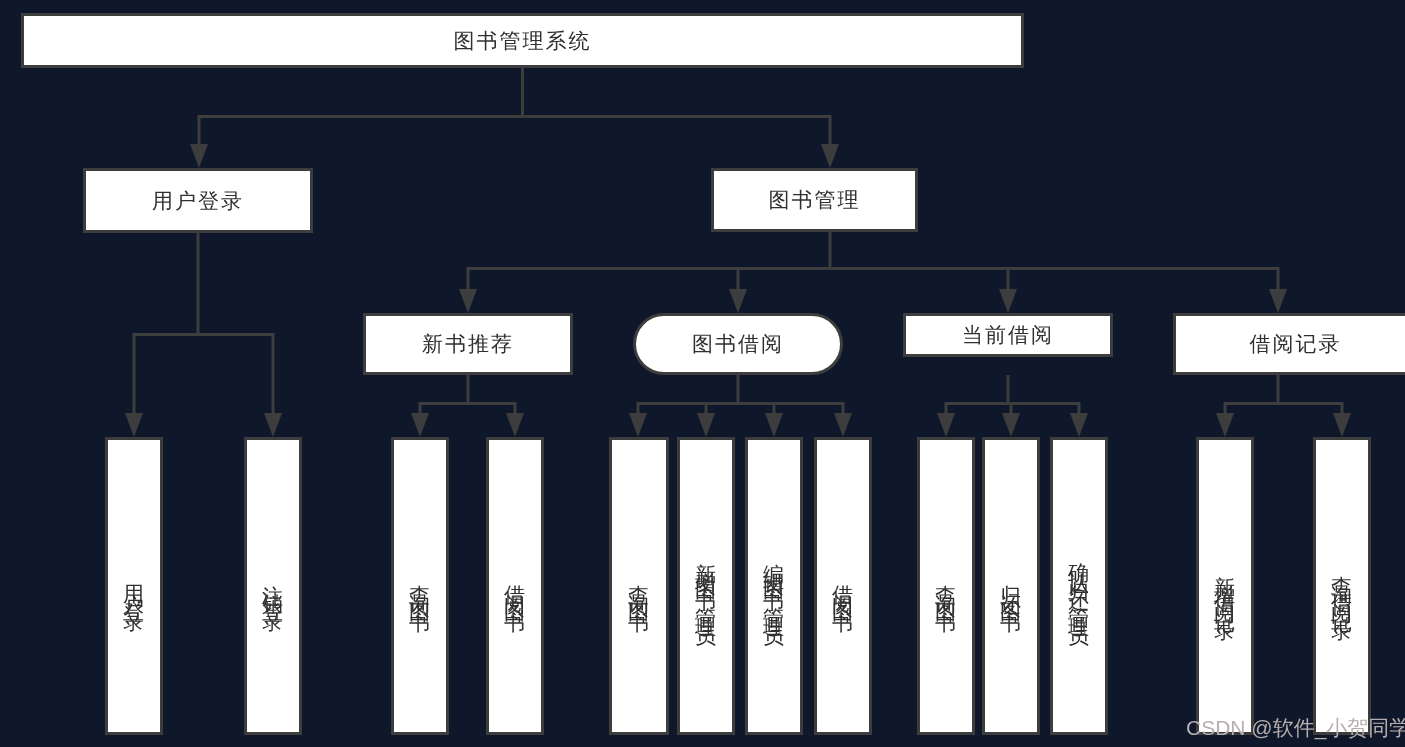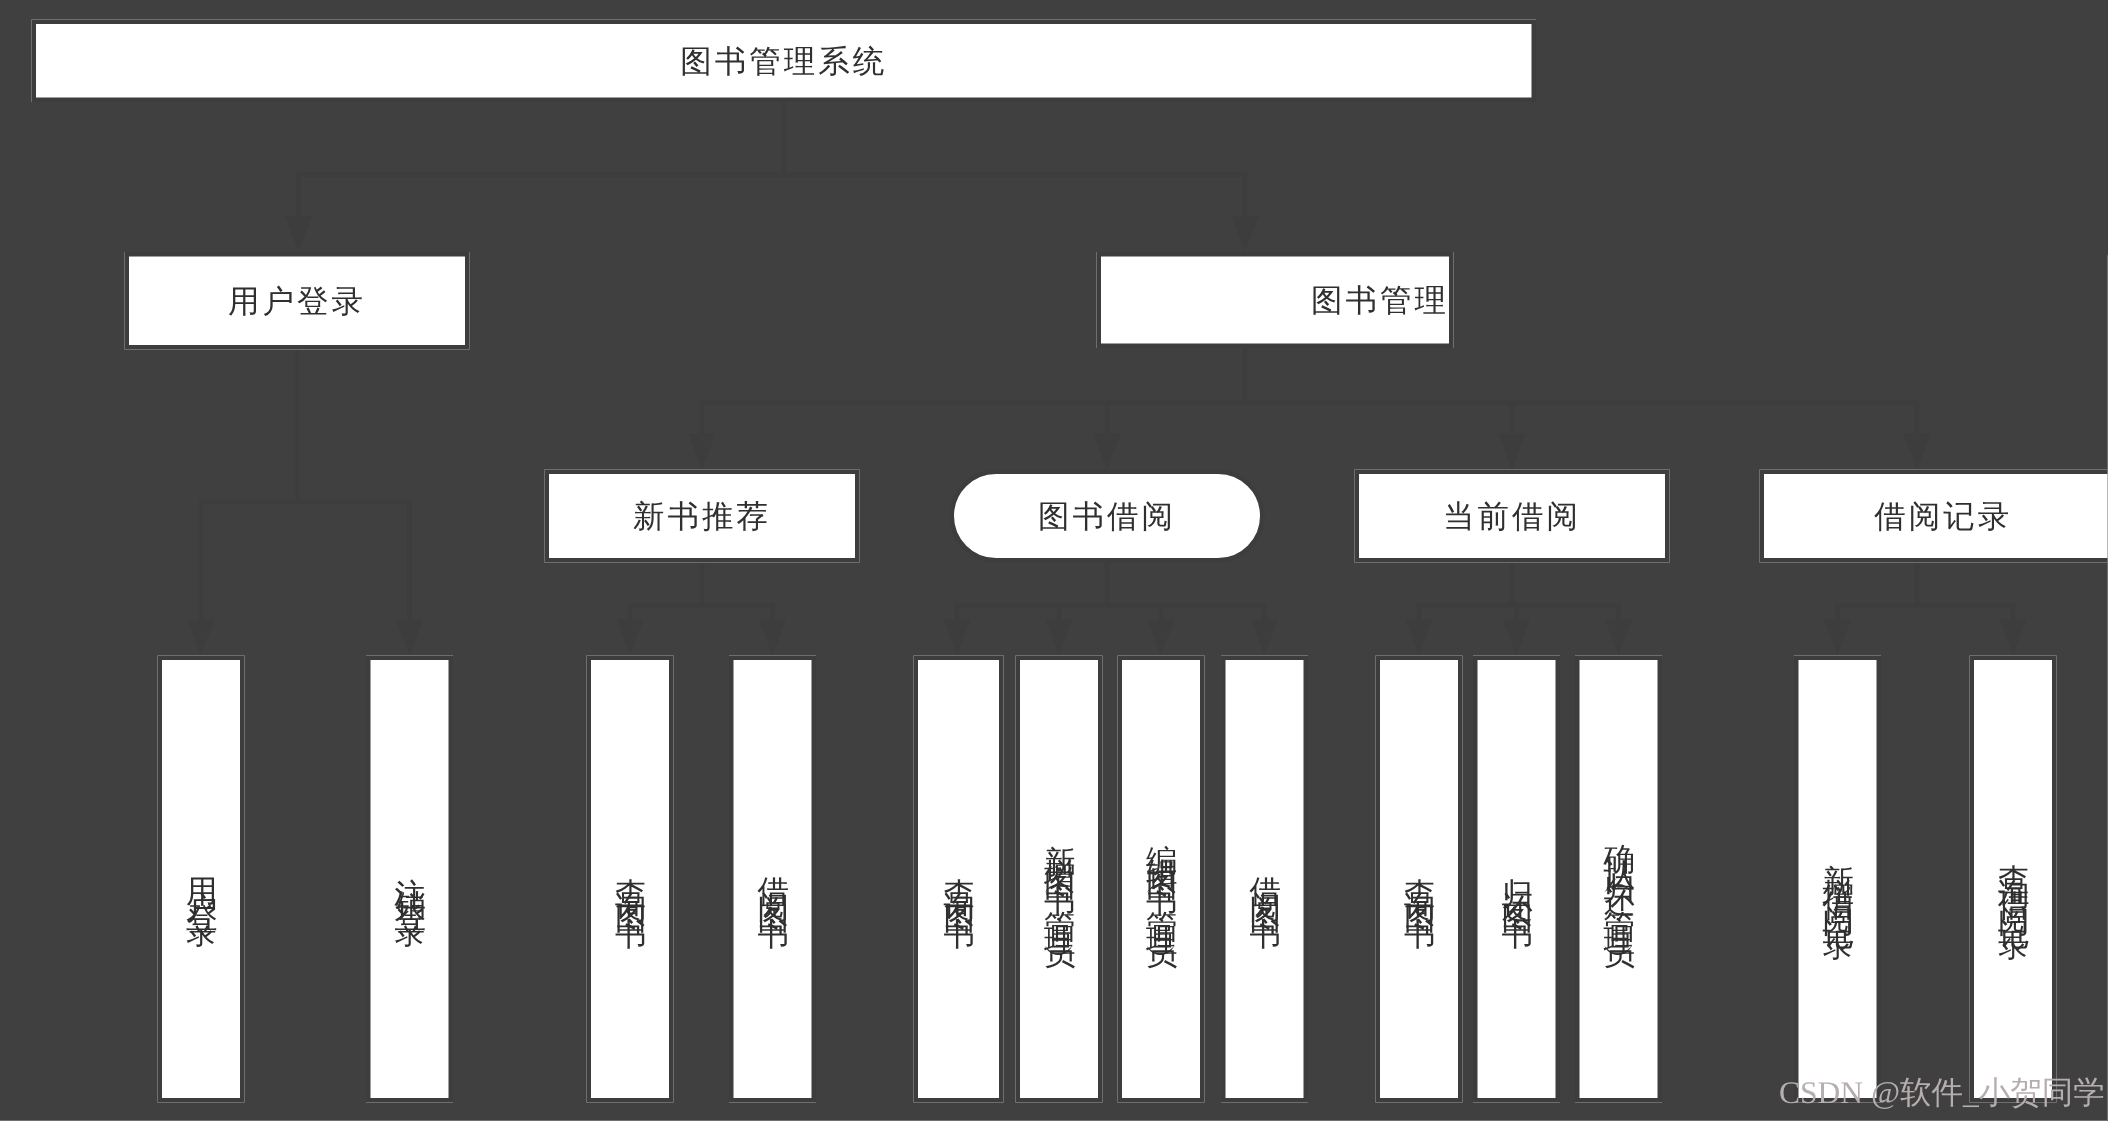--- a/index.html
+++ b/index.html
@@ -4,23 +4,22 @@
 <style>
   html, body { margin: 0; padding: 0; }
   body {
     font-family: "Liberation Sans", "DejaVu Sans", sans-serif;
     background: #ffffff;
   }
   #stage {
     position: relative;
     width: 1405px;
     height: 747px;
-    background: #404040;
+    background: #0f172a;
     overflow: hidden;
-    font-family: Liberation Serif, serif;
   }
   #connectors {
     position: absolute;
     left: 0; top: 0;
     width: 1405px; height: 747px;
   }
   .hbox {
     position: absolute;
     background: #ffffff;
     border: 3px solid #3d3d3d;
@@ -109,31 +108,31 @@
     </g>
   </svg>
 
   <div class="hbox" style="left:21px; top:13px; width:1003px; height:55px;">
     <span>图书管理系统</span>
   </div>
 
   <div class="hbox" style="left:83px; top:168px; width:230px; height:65px;">
     <span>用户登录</span>
   </div>
-  <div class="hbox" style="left:731px; top:168px; width:238px; height:64px;justify-content:flex-end;">
+  <div class="hbox" style="left:711px; top:168px; width:207px; height:64px;">
     <span>图书管理</span>
   </div>
 
   <div class="hbox" style="left:363px; top:313px; width:210px; height:62px;justify-content:center;">
     <span>新书推荐</span>
   </div>
   <div class="hbox" style="left:633px; top:313px; width:210px; height:62px;border-radius:31px;">
     <span>图书借阅</span>
   </div>
-  <div class="hbox" style="left:903px; top:313px; width:210px; height:62px;">
+  <div class="hbox" style="left:903px; top:313px; width:210px; height:44px;">
     <span>当前借阅</span>
   </div>
   <div class="hbox" style="left:1173px; top:313px; width:245px; height:62px;">
     <span>借阅记录</span>
   </div>
 
   <div class="vbox" style="left:105px;">
     <span>用户登录</span>
   </div>
   <div class="vbox" style="left:244px;">

